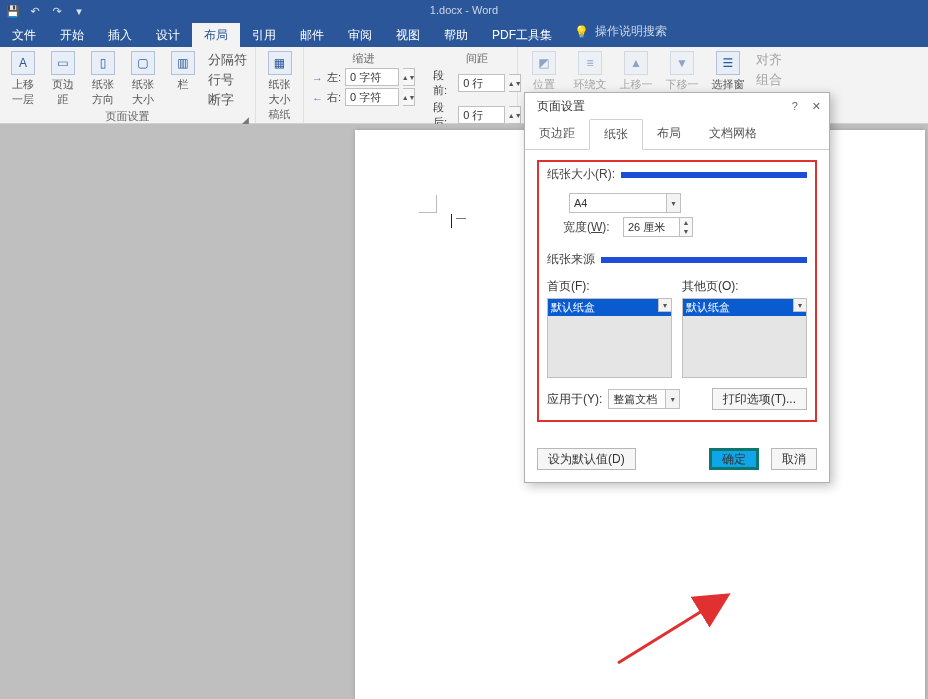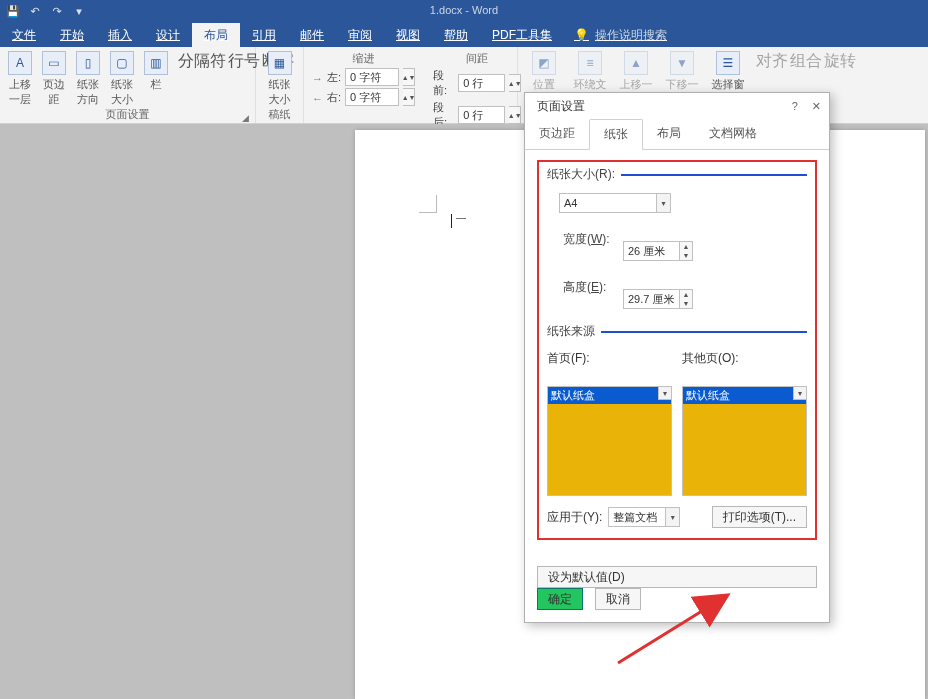--- a/index.html
+++ b/index.html
@@ -5,36 +5,36 @@
   * { box-sizing: border-box; margin: 0; padding: 0; font-family: "Microsoft YaHei", "SimSun", sans-serif; }
   body { width: 928px; height: 699px; background: #f0f0f0; overflow: hidden; position: relative; }
 
   
   .titlebar { background: #2b579a; height: 23px; display: flex; align-items: center; color: #fff; font-size: 11px; position: relative; }
   .qat { display: flex; align-items: center; gap: 8px; padding-left: 6px; }
   .qat span { width: 14px; height: 14px; display: inline-flex; align-items: center; justify-content: center; font-size: 11px; color: #dbe4ee; cursor: default; }
   .title-center { position: absolute; left: 50%; transform: translateX(-50%); top: 4px; color: #cbd6e6; font-size: 11px; }
 
   
-  .menubar { background: #2b579a; height: 24px; display: flex; align-items: center; color: #fff; font-size: 12px; text-decoration: underline; }
+  .menubar { background: #2b579a; height: 24px; display: flex; align-items: flex-start; color: #fff; font-size: 12px; }
   .menubar .mtab { padding: 4px 12px; cursor: default; }
   .menubar .mtab.active { background: #f3f3f3; color: #2b579a; }
   .menubar .tellme { display: flex; align-items: center; margin-left: 10px; color: #cbd6e6; font-size: 12px; }
   .menubar .tellme .bulb { margin-right: 6px; }
 
   
   .ribbon { background: #f3f3f3; height: 77px; border-bottom: 1px solid #d0d0d0; display: flex; font-size: 11px; color: #444; }
   .rgroup { border-right: 1px solid #e0e0e0; padding: 4px 8px 0 8px; display: flex; flex-direction: column; justify-content: space-between; }
   .rgroup .grow { display: flex; gap: 10px; align-items: flex-start; }
   .rgroup .glabel { text-align: center; font-size: 11px; color: #666; padding-bottom: 3px; position: relative; }
   .rgroup .glabel .launcher { position: absolute; right: -2px; bottom: 2px; font-size: 9px; color: #777; }
   .bigbtn { display: flex; flex-direction: column; align-items: center; gap: 2px; width: 36px; text-align: center; color: #555; }
   .bigbtn.disabled { opacity: 0.5; }
   .bigbtn .ico { width: 24px; height: 24px; background: #e8eef7; border: 1px solid #b0c0d8; display: flex; align-items: center; justify-content: center; font-size: 12px; color: #2b579a; }
-  .smallstack { display: flex; flex-direction: row; gap: 2px; font-size: 16px; color: #555; }
+  .smallstack { display: flex; flex-direction: column; gap: 2px; font-size: 13px; color: #555; }
   .smallstack span { white-space: nowrap; }
   .indent-group { display: flex; flex-direction: column; gap: 2px; }
   .indent-row { display: flex; align-items: center; gap: 4px; font-size: 11px; }
   .indent-row .spin { width: 54px; height: 18px; border: 1px solid #c0c0c0; background: #fff; display: flex; align-items: center; padding: 0 4px; font-size: 11px; color: #333; }
   .indent-row .spinbtn { width: 12px; height: 18px; border: 1px solid #c0c0c0; border-left: none; background: #f7f7f7; font-size: 7px; display: flex; flex-direction: column; justify-content: center; align-items: center; color: #555; }
 
   
   .docarea { position: absolute; top: 124px; left: 0; right: 0; bottom: 0; background: #bfbfbf; }
   .page { position: absolute; top: 6px; left: 355px; width: 570px; height: 570px; background: #fff; box-shadow: 0 0 4px rgba(0,0,0,0.2); }
   .page .corner-tl { position: absolute; left: 82px; top: 83px; width: 18px; height: 18px; border-left: 1px solid #bbb; border-top: 1px solid #bbb; transform: translate(-18px,-18px) rotate(180deg); }
@@ -44,50 +44,50 @@
   
   .dialog { position: absolute; left: 524px; top: 92px; width: 306px; background: #fff; border: 1px solid #b0b0b0; box-shadow: 3px 3px 10px rgba(0,0,0,0.25); font-size: 12px; color: #333; }
   .dlg-title { display: flex; justify-content: space-between; align-items: center; padding: 5px 8px 4px 12px; font-size: 12px; }
   .dlg-title .tbtns { display: flex; gap: 14px; color: #666; font-size: 11px; }
   .dlg-tabs { display: flex; border-bottom: 1px solid #d0d0d0; font-size: 12px; }
   .dlg-tabs .dtab { padding: 6px 14px; color: #555; cursor: default; }
   .dlg-tabs .dtab.active { border: 1px solid #d0d0d0; border-bottom: 1px solid #fff; background: #fff; margin-bottom: -1px; border-top-left-radius: 2px; border-top-right-radius: 2px; }
 
   .dlg-body { padding: 10px 12px 8px 12px; }
   .redbox { border: 2px solid #e03030; padding: 4px 8px 10px 8px; margin-bottom: 10px; }
-  fieldset.grp { border: none; border-top: 2px solid #1d4ed8; padding: 6px 0 4px 0; margin-bottom: 6px; }
+  fieldset.grp { border: none; border-top: 6px solid #1d4ed8; padding: 6px 0 4px 0; margin-bottom: 6px; }
   fieldset.grp legend { font-size: 12px; color: #444; padding-right: 6px; }
   .formrow { display: flex; align-items: center; gap: 8px; margin: 4px 0 4px 16px; }
   .formrow label { width: 52px; font-size: 12px; color: #444; text-align: left; }
   .formrow .ul { text-decoration: underline; }
   .combo, .txt { border: 1px solid #c0c0c0; background: #fff; height: 20px; font-size: 11px; padding: 1px 4px; display: flex; align-items: center; }
   .combo { position: relative; }
   .combo .dd { position: absolute; right: 0; top: 0; width: 14px; height: 100%; border-left: 1px solid #c0c0c0; background: #f3f3f3; display: flex; align-items: center; justify-content: center; font-size: 8px; color: #555; }
-  .spinpair { display: flex; margin-top: 24px; }
+  .spinpair { display: flex; }
   .spinpair .txt { width: 56px; border-right: none; }
   .spinpair .spinbtns { width: 14px; border: 1px solid #c0c0c0; background: #f7f7f7; display: flex; flex-direction: column; font-size: 7px; color: #555; }
   .spinpair .spinbtns span { flex: 1; display: flex; align-items: center; justify-content: center; }
 
   .source-cols { display: flex; gap: 10px; margin-top: 4px; }
   .source-col { flex: 1; display: flex; flex-direction: column; }
-  .source-col label { font-size: 12px; margin-bottom: 19px; }
-  .listbox { border: 1px solid #c0c0c0; height: 110px; background: #eab308; position: relative; }
+  .source-col label { font-size: 12px; margin-bottom: 3px; }
+  .listbox { border: 1px solid #c0c0c0; height: 80px; background: #e5e5e5; position: relative; }
   .listbox .item { background: #0a5bd0; color: #fff; font-size: 11px; padding: 1px 3px; }
   .listbox .ldd { position: absolute; right: 0; top: 0; width: 13px; height: 13px; border-left: 1px solid #c0c0c0; border-bottom: 1px solid #c0c0c0; background: #f3f3f3; font-size: 8px; display: flex; align-items: center; justify-content: center; color: #555; }
 
   .preview-box { border: 1px solid #cfcfcf; width: 70px; height: 98px; background: #fff; margin: 4px 0 0 28px; padding: 10px 8px 4px 8px; display: flex; flex-direction: column; gap: 3px; }
   .preview-box .pline { height: 3px; background: #bdbdbd; }
   .preview-box .pline.half { width: 50%; }
 
   .applyrow { display: flex; align-items: center; justify-content: space-between; margin-top: 4px; }
   .applyrow .left { display: flex; align-items: center; gap: 6px; }
   .btn { border: 1px solid #b7b7b7; background: #f6f6f6; height: 22px; padding: 0 10px; font-size: 12px; display: inline-flex; align-items: center; cursor: default; }
-  .btn.primary { border: 1px solid #0f766e; background: #22c55e; }
-
-  .dlg-footer { display: flex; justify-content: space-between; padding: 8px 12px 12px 12px; flex-direction: column; }
+  .btn.primary { border: 3px solid #0f766e; background: #0ea5e9; }
+
+  .dlg-footer { display: flex; justify-content: space-between; padding: 8px 12px 12px 12px; }
   .dlg-footer .right { display: flex; gap: 12px; }
 
   
   .arrow { position: absolute; left: 598px; top: 588px; width: 140px; height: 80px; pointer-events: none; }
 </style>
 </head>
 <body>
 
 <div class="titlebar">
   <div class="qat">
@@ -253,40 +253,30 @@
     <div class="dtab active">纸张</div>
     <div class="dtab">布局</div>
     <div class="dtab">文档网格</div>
   </div>
 
   <div class="dlg-body">
     <div class="redbox">
 
       <fieldset class="grp">
         <legend><span>纸张大小(R):</span></legend>
-        <div class="formrow" style="margin-left:12px">
+        <div class="formrow" style="margin-left:22px">
           <div class="combo" style="width:112px">
             <span>A4</span>
             <div class="dd">▾</div>
           </div>
         </div>
         <div class="formrow">
           <label><span>宽度(<span class="ul">W</span>):</span></label>
           <div class="spinpair">
             <div class="txt">26 厘米</div>
-            <div class="spinbtns">
-                <span>▲</span>
-                <span>▼</span>
-              </div>
-          </div>
-        </div>
-        <div class="formrow">
-          <label><span>高度(<span class="ul">E</span>):</span></label>
-          <div class="spinpair">
-            <div class="txt">29.7 厘米</div>
             <div class="spinbtns">
                 <span>▲</span>
                 <span>▼</span>
               </div>
           </div>
         </div>
       </fieldset>
 
       <fieldset class="grp">
         <legend>纸张来源</legend>

